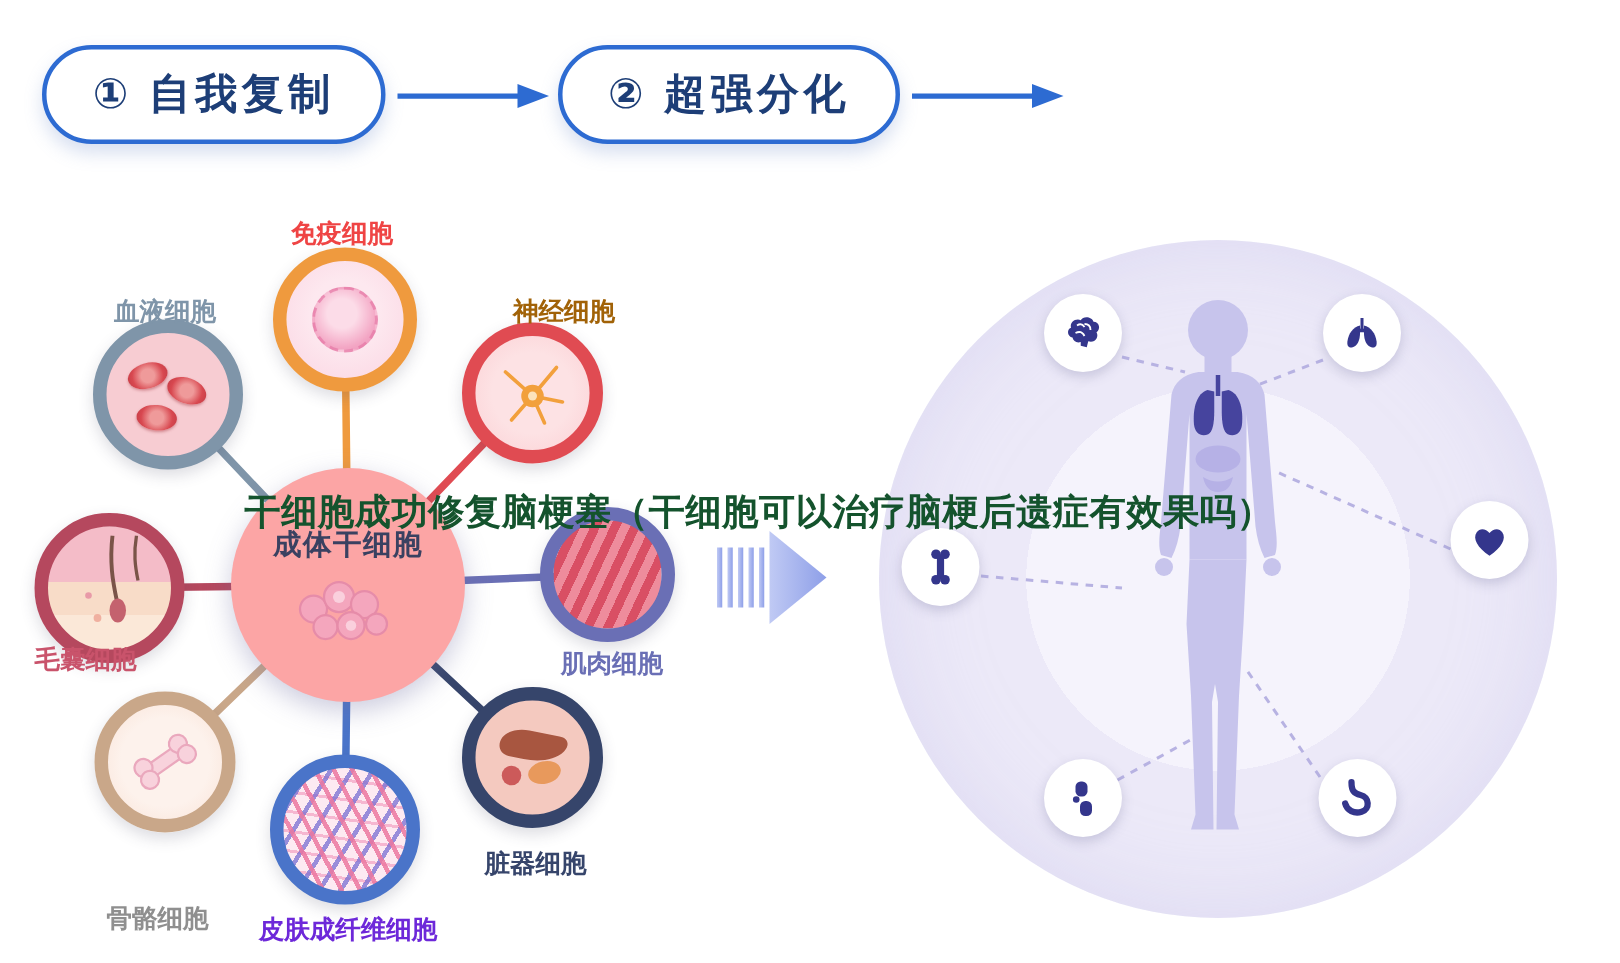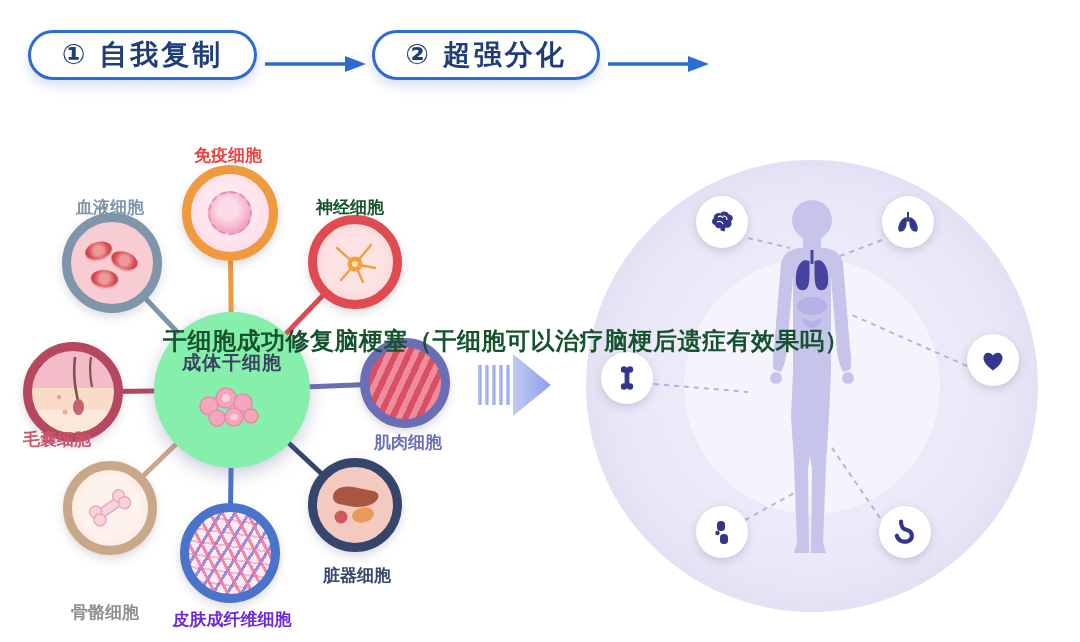--- a/index.html
+++ b/index.html
@@ -4,21 +4,21 @@
 <style>
   * { margin:0; padding:0; box-sizing:border-box; }
   html,body { background:#ffffff; }
   #stage {
     position:relative; width:1080px; height:642px; background:#ffffff;
     overflow:hidden; font-family:"Liberation Sans","DejaVu Sans",sans-serif;
   }
 
   
   .step-btn {
-    position:absolute; top:30px; height:50px; background:#fff;
+    position:absolute; top:30px; height:66px; background:#fff;
     border:3px solid #2d6bd2; border-radius:34px;
     display:flex; align-items:center; justify-content:center;
     font-size:28px; font-weight:700; color:#1d3e77; letter-spacing:3px;
     box-shadow:0 6px 12px rgba(110,140,200,.28); white-space:nowrap;
   }
   #step1 { left:28px;  width:229px; }
   #step2 { left:372px; width:228px; }
   #step3 { left:712px; width:334px; letter-spacing:2px; }
   .step-arrow { position:absolute; top:53px; }
   #arrow1 { left:263px; }
@@ -64,34 +64,34 @@
     border:2px dashed rgba(230,120,165,.7); }
   .rbc { position:absolute; width:27px; height:17px; border-radius:50%;
     background:radial-gradient(circle at 50% 50%, #ef9a9a 0 28%, #d84850 65%, #c03a44 100%);
     box-shadow:0 1px 2px rgba(150,30,40,.4); }
   .rbc1 { left:14px; top:20px; transform:rotate(-15deg); }
   .rbc2 { left:40px; top:30px; transform:rotate(20deg); }
   .rbc3 { left:20px; top:48px; transform:rotate(5deg); }
 
   .hub {
     position:absolute; left:154px; top:312px; width:156px; height:156px;
-    background:#86efac; border-radius:50%;
+    background:#fca5a5; border-radius:50%;
     box-shadow:0 6px 18px rgba(110,110,160,.35);
     display:flex; flex-direction:column; align-items:center;
     padding-top:38px; gap:8px; z-index:5;
   }
   .hub-label { font-size:19px; font-weight:700; color:#3a4161; letter-spacing:1px; }
 
   .cell-label {
     position:absolute; font-size:17px; font-weight:700;
     white-space:nowrap; transform:translateX(-50%); z-index:6;
   }
   .lbl-immune { left:228px; top:144px; color:#ef4444; }
   .lbl-blood  { left:110px; top:196px; color:#7f95a9; }
-  .lbl-nerve  { left:350px; top:196px; color:#14532d; }
+  .lbl-nerve  { left:376px; top:196px; color:#a16207; }
   .lbl-hair   { left:57px;  top:428px; color:#c9536b; }
   .lbl-muscle { left:408px; top:431px; color:#6a6fb5; }
   .lbl-bone   { left:105px; top:553px; color:#8f8f8f;margin-top:48px; }
   .lbl-organ  { left:357px; top:564px; color:#36456b; }
   .lbl-skin   { left:232px; top:608px; color:#6d28d9; }
 
   
   .mid-arrow { position:absolute; left:478px; top:352px; }
 
   

